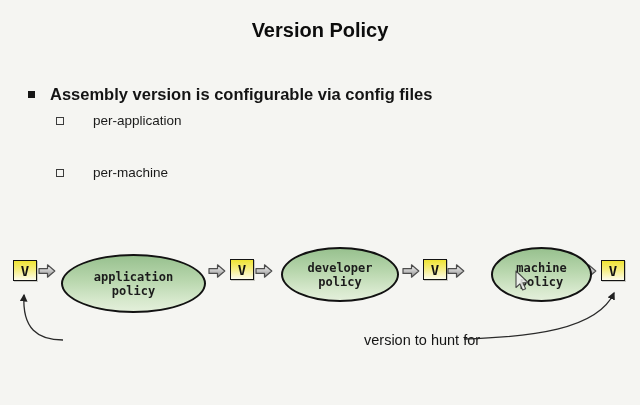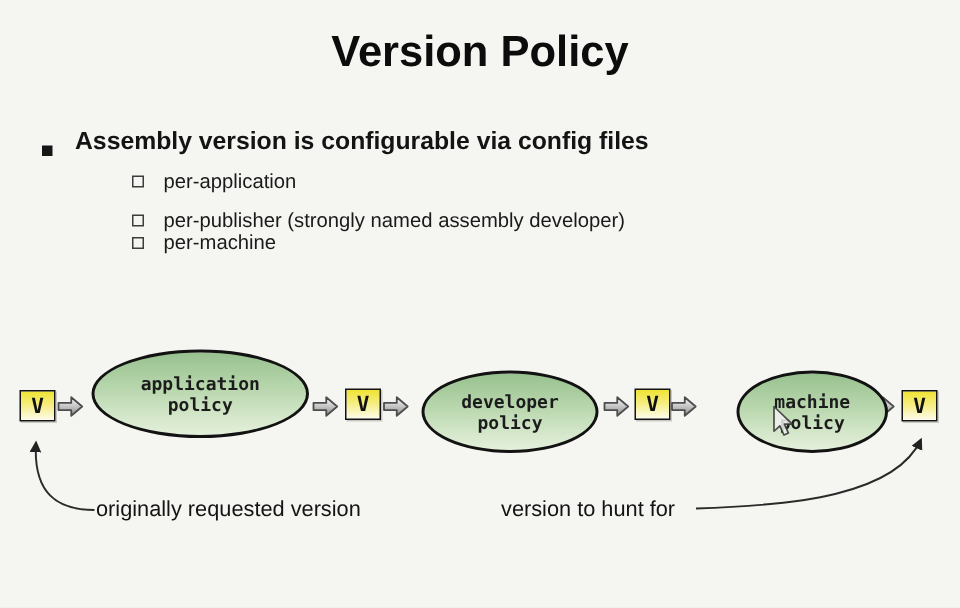--- a/index.html
+++ b/index.html
@@ -8,37 +8,37 @@
     width:640px;height:405px;
     background:#f5f5f2;
     font-family:"Liberation Sans",sans-serif;
     color:#111;
     overflow:hidden;
   }
   
   .title{
     position:absolute;left:0;top:19px;width:640px;
     text-align:center;
-    font-size:29px;font-weight:bold;color:#0c0c0c;
+    font-size:20px;font-weight:bold;color:#0c0c0c;
     letter-spacing:0px;
   }
   
   .bullet-main{
     position:absolute;left:28px;top:85px;
-    display:flex;align-items:flex-end;gap:15px;
+    display:flex;align-items:center;gap:15px;
   }
   .sq-filled{
     width:7px;height:7px;background:#161616;flex:0 0 auto;
   }
   .bullet-main-text{
     font-size:16.5px;font-weight:bold;color:#141414;
   }
   .sub-bullet{
     position:absolute;left:56px;
-    display:flex;align-items:center;gap:13px;margin-left:32px;
+    display:flex;align-items:center;gap:29px;
   }
   .sq-open{
     width:6px;height:6px;border:1.3px solid #3c3c3c;background:transparent;flex:0 0 auto;
   }
   .sub-bullet-text{
     font-size:13.5px;color:#1a1a1a;
   }
   
   .node{
     position:absolute;
@@ -84,25 +84,21 @@
 
   <div class="bullet-main">
     <span class="sq-filled"></span>
     <span class="bullet-main-text">Assembly version is configurable via config files</span>
   </div>
 
   <div class="sub-bullet" style="top:113px">
     <span class="sq-open"></span>
     <span class="sub-bullet-text">per-application</span>
   </div>
-  <div class="sub-bullet" style="top:139px">
-    <span class="sq-open"></span>
-    <span class="sub-bullet-text">per-publisher (strongly named assembly developer)</span>
-  </div>
-  <div class="sub-bullet" style="top:154px">
+  <div class="sub-bullet" style="top:165px">
     <span class="sq-open"></span>
     <span class="sub-bullet-text">per-machine</span>
   </div>
 
   <svg width="0" height="0" style="position:absolute" aria-hidden="true">
     <defs>
       <linearGradient id="agrad" x1="0" y1="0" x2="0" y2="1">
         <stop offset="0" stop-color="#fbfbfb"></stop>
         <stop offset="1" stop-color="#8e8e8e"></stop>
       </linearGradient>
@@ -129,35 +125,34 @@
   <svg class="flow-arrow" style="left:402px;top:263px" width="18" height="16">
       <use href="#blockArrow"></use>
     </svg>
   <svg class="flow-arrow" style="left:447px;top:263px" width="18" height="16">
       <use href="#blockArrow"></use>
     </svg>
   <svg class="flow-arrow" style="left:579px;top:263px" width="18" height="16">
       <use href="#blockArrow"></use>
     </svg>
 
-  <div class="node" style="left:61px;top:233px;width:145px;height:59px">
+  <div class="node" style="left:61px;top:254px;width:145px;height:59px">
     <span class="node-label">application
 policy</span>
   </div>
   <div class="node" style="left:281px;top:247px;width:118px;height:55px">
     <span class="node-label">developer
 policy</span>
   </div>
   <div class="node" style="left:491px;top:247px;width:101px;height:55px">
     <span class="node-label">machine
 policy</span>
   </div>
 
-  <div class="annotation" style="left:64px;top:332px">originally requested version</div>
-  <div class="annotation" style="left:334px;top:332px">version to hunt for</div>
+  <div class="annotation" style="left:364px;top:332px">version to hunt for</div>
 
   <svg class="overlay" viewBox="0 0 640 405">
     <defs>
       <marker id="ahead" markerWidth="8" markerHeight="8" refX="5" refY="3" orient="auto">
         <path d="M0,0 L6,3 L0,6 Z" fill="#222"></path>
       </marker>
     </defs>
     <path d="M 63 340 C 38 340 22 329 24 295" fill="none" stroke="#2a2a2a" stroke-width="1.3" marker-end="url(#ahead)"></path>
     <path d="M 464 339 C 530 337 597 330 614 293" fill="none" stroke="#2a2a2a" stroke-width="1.3" marker-end="url(#ahead)"></path>
     <path d="M516 271 L516 287.5 L519.9 283.9 L522.6 290 L525.6 288.7 L522.9 282.7 L528.2 282.7 Z" fill="rgba(240,240,240,0.85)" stroke="rgba(55,55,55,0.9)" stroke-width="1.1" stroke-linejoin="round"></path>

